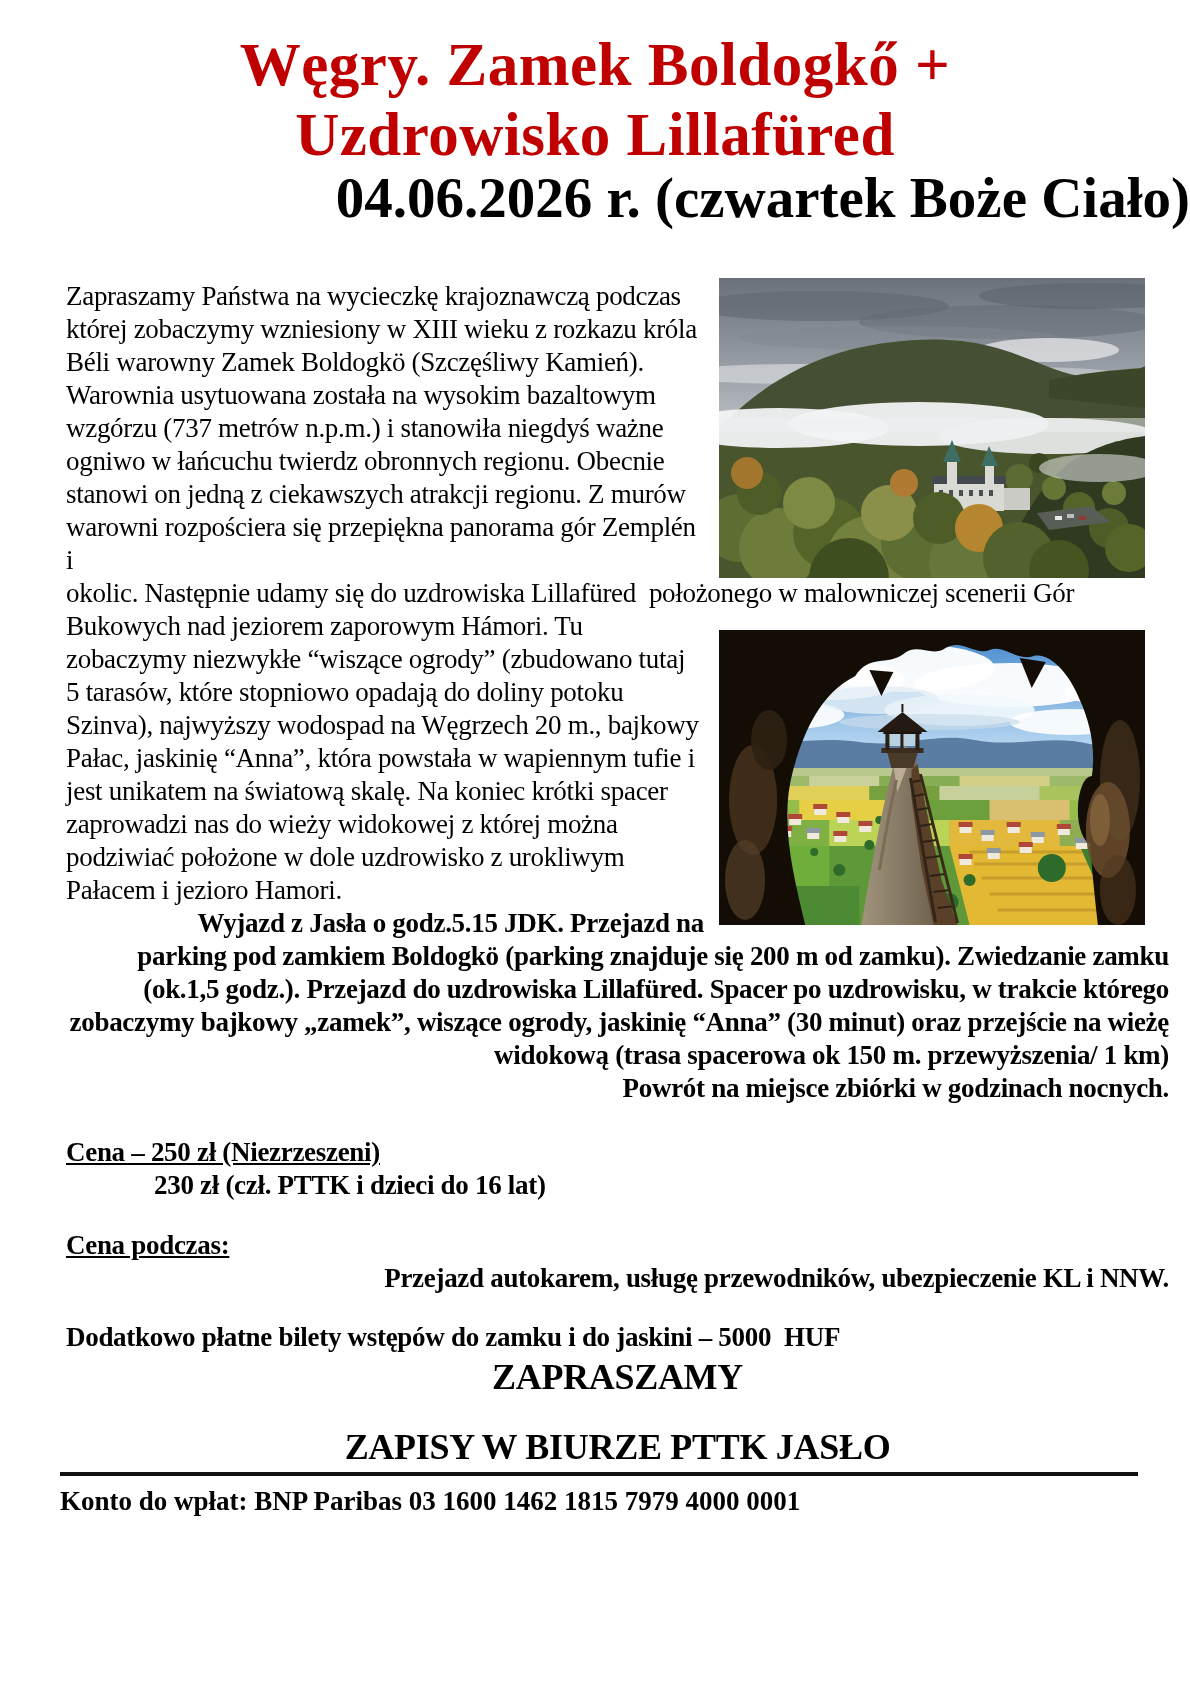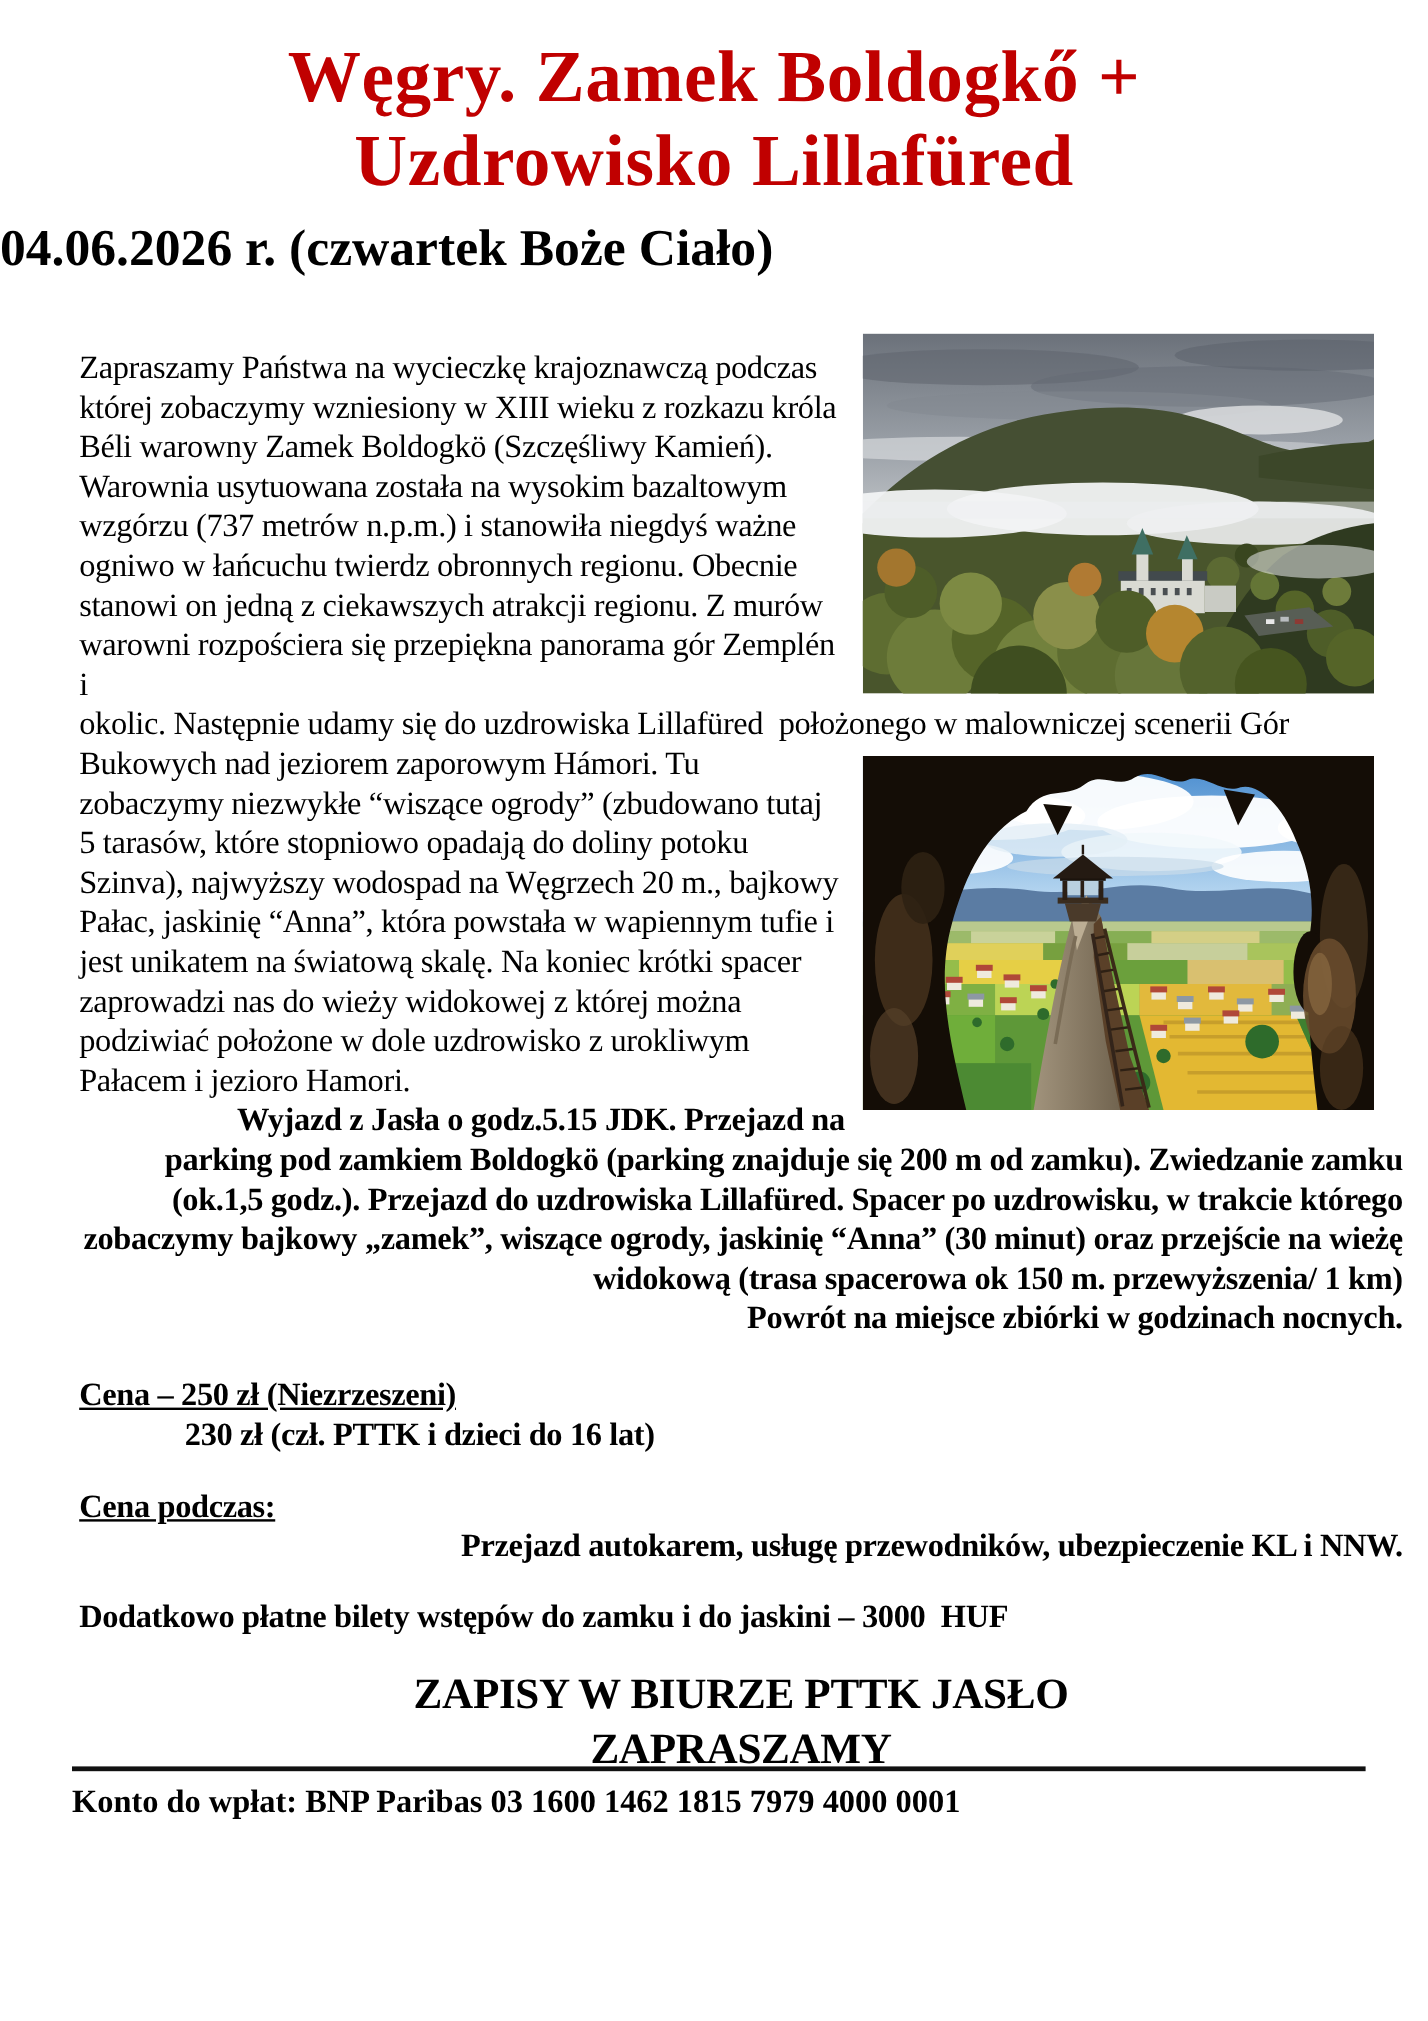--- a/index.html
+++ b/index.html
@@ -6,22 +6,22 @@
   .page {
     position:relative; width:1190px; height:1684px; background:#ffffff;
     color:#000; font-family:"Liberation Serif", serif; overflow:hidden;
   }
   .title-block { text-align:center; padding-top:30px; }
   .title-line {
     font-weight:bold; font-size:61px; line-height:70px; color:#c00000;
     letter-spacing:0.5px;
   }
   .date-line {
-    font-weight:bold; font-size:43px; line-height:56px; color:#000;
-    text-align:left; margin-top:10px;
+    font-weight:bold; font-size:57px; line-height:56px; color:#000;
+    text-align:right; margin-top:0;
   }
   .content {
     position:relative; z-index:2;
     margin-top:54px; padding-left:66px; padding-right:21px;
     font-size:27px; line-height:33px; letter-spacing:-0.3px;
   }
   .seg { white-space:pre-wrap; }
   .narrow { width:638px; }
   .bold { font-weight:bold;text-align:right; }
   .price-line1 { margin-top:31px; font-weight:bold; white-space:pre-wrap;text-decoration:underline; }
@@ -55,24 +55,24 @@
     <div class="seg narrow bold">Wyjazd z Jasła o godz.5.15 JDK. Przejazd na</div>
     <div class="seg full bold">parking pod zamkiem Boldogkö (parking znajduje się 200 m od zamku). Zwiedzanie zamku (ok.1,5 godz.). Przejazd do uzdrowiska Lillafüred. Spacer po uzdrowisku, w trakcie którego zobaczymy bajkowy „zamek”, wiszące ogrody, jaskinię “Anna” (30 minut) oraz przejście na wieżę widokową (trasa spacerowa ok 150 m. przewyższenia/ 1 km)</div>
     <div class="seg full bold">Powrót na miejsce zbiórki w godzinach nocnych.</div>
 
     <div class="price-line1">Cena – 250 zł (Niezrzeszeni)</div>
     <div class="price-line2">230 zł (czł. PTTK i dzieci do 16 lat)</div>
 
     <div class="includes-heading">Cena podczas:</div>
     <div class="seg full bold">Przejazd autokarem, usługę przewodników, ubezpieczenie KL i NNW.</div>
 
-    <div class="extra-line">Dodatkowo płatne bilety wstępów do zamku i do jaskini – 3000  HUF</div>
-
+    <div class="extra-line">Dodatkowo płatne bilety wstępów do zamku i do jaskini – 5000  HUF</div>
+
+    <div class="signup">ZAPRASZAMY</div>
     <div class="signup signup-first">ZAPISY W BIURZE PTTK JASŁO</div>
-    <div class="signup">ZAPRASZAMY</div>
   </div>
 
   <div class="photo" id="photo1">
     <svg viewBox="0 0 426 300" width="426" height="300" preserveAspectRatio="none">
       <defs>
         <linearGradient id="sky1" x1="0" y1="0" x2="0" y2="1">
           <stop offset="0" stop-color="#6b717a"></stop>
           <stop offset="0.55" stop-color="#9aa0a7"></stop>
           <stop offset="1" stop-color="#c9cccf"></stop>
         </linearGradient>

